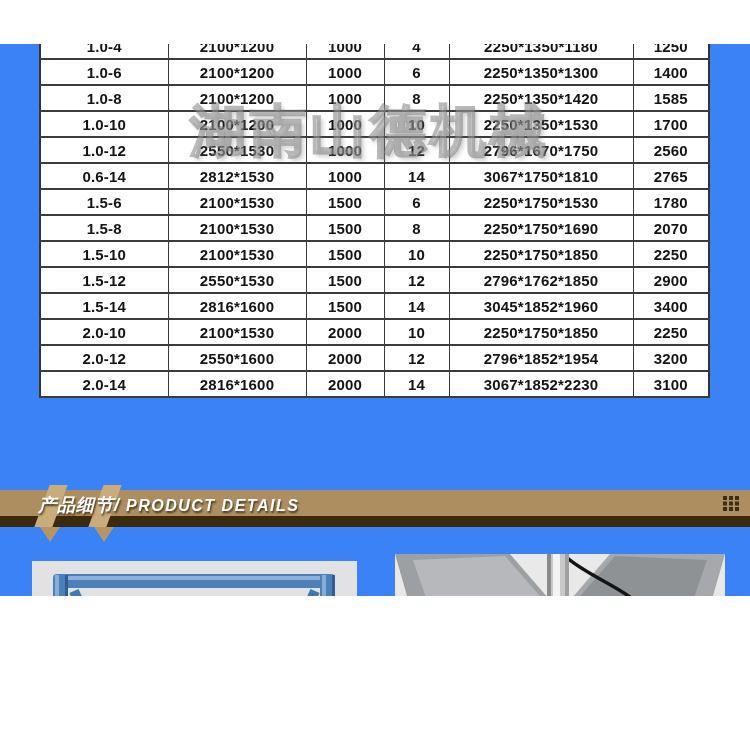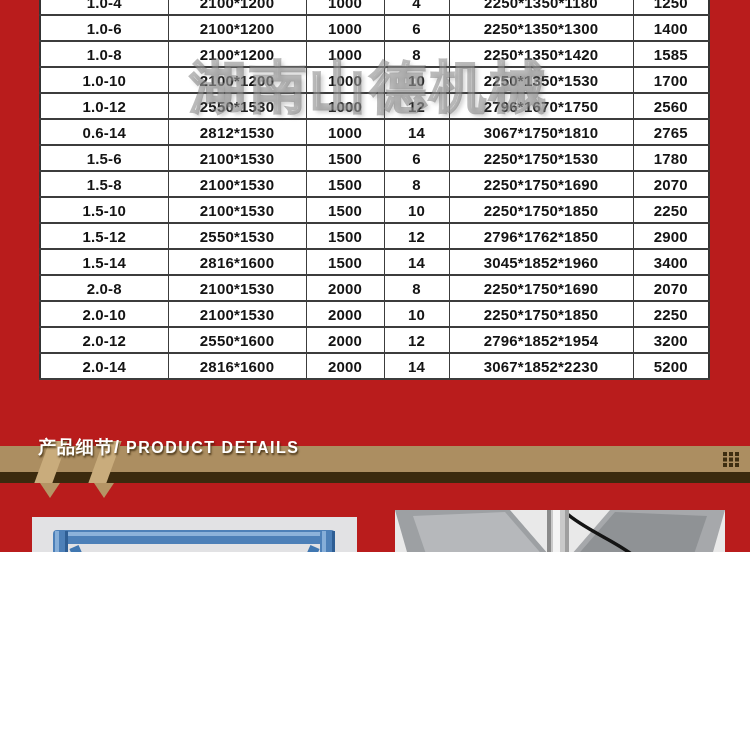--- a/index.html
+++ b/index.html
@@ -1,20 +1,20 @@
 <!DOCTYPE html>
 <html><head>
 <meta charset="utf-8">
 <style>
   html,body{margin:0;padding:0;}
   body{
     width:750px;height:750px;overflow:hidden;background:#ffffff;
     font-family:"Liberation Sans","DejaVu Sans",sans-serif;position:relative;
   }
-  .page{position:relative;width:750px;height:552px;overflow:hidden;background:#b91c1c;}
+  .page{position:relative;width:750px;height:552px;overflow:hidden;background:#3b82f6;margin-top:44px;}
 
   
   .table-wrap{position:absolute;left:39px;top:-12px;z-index:2;}
   table.spec{border-collapse:collapse;table-layout:fixed;width:669px;
     border:2px solid #343434;background:#fff;}
   table.spec td{
     border:1px solid #3c3c3c;border-bottom:2px solid #3c3c3c;
     height:24px;text-align:center;vertical-align:middle;
     font-size:15px;font-weight:bold;color:#141414;letter-spacing:0.2px;
     padding:0;white-space:nowrap;overflow:hidden;
@@ -29,23 +29,23 @@
     color:rgba(255,255,255,0.30);
     -webkit-text-stroke:2px rgba(105,105,105,0.45);
     text-shadow:3px 3px 4px rgba(110,110,110,0.35);
   }
 
   
   .banner-bar{position:absolute;left:0;top:446px;width:750px;height:26px;
     background:#ac8e61;z-index:3;}
   .banner-strip{position:absolute;left:0;top:472px;width:750px;height:11px;
     background:#3b2a0e;z-index:3;}
-  .banner-title{position:absolute;left:38px;top:438px;height:26px;line-height:18px;
+  .banner-title{position:absolute;left:38px;top:448px;height:26px;line-height:26px;
     z-index:6;color:#ffffff;white-space:nowrap;
-    text-shadow:1px 2px 2px rgba(55,38,10,0.85);}
+    text-shadow:1px 2px 2px rgba(55,38,10,0.85);font-style:italic;}
   .banner-title .cn{font-size:18px;font-weight:bold;letter-spacing:1px;}
   .banner-title .en{font-size:16px;font-weight:bold;letter-spacing:1.5px;margin-left:6px;}
   .ribbon{position:absolute;width:18px;height:42px;top:441px;background:#c9ac7c;
     transform:skewX(-20deg);z-index:4;}
   .ribbon.r1{left:42px;}
   .ribbon.r2{left:96px;}
   .ribbon-tail{position:absolute;top:483px;width:0;height:0;z-index:4;
     border-left:10px solid transparent;border-right:10px solid transparent;
     border-top:15px solid #b59565;}
   .ribbon-tail.t1{left:40px;}
@@ -156,28 +156,20 @@
           </tr>
           <tr>
             <td>1.5-14</td>
             <td>2816*1600</td>
             <td>1500</td>
             <td>14</td>
             <td>3045*1852*1960</td>
             <td>3400</td>
           </tr>
           <tr>
-            <td>2.0-8</td>
-            <td>2100*1530</td>
-            <td>2000</td>
-            <td>8</td>
-            <td>2250*1750*1690</td>
-            <td>2070</td>
-          </tr>
-          <tr>
             <td>2.0-10</td>
             <td>2100*1530</td>
             <td>2000</td>
             <td>10</td>
             <td>2250*1750*1850</td>
             <td>2250</td>
           </tr>
           <tr>
             <td>2.0-12</td>
             <td>2550*1600</td>
@@ -185,21 +177,21 @@
             <td>12</td>
             <td>2796*1852*1954</td>
             <td>3200</td>
           </tr>
           <tr>
             <td>2.0-14</td>
             <td>2816*1600</td>
             <td>2000</td>
             <td>14</td>
             <td>3067*1852*2230</td>
-            <td>5200</td>
+            <td>3100</td>
           </tr>
         </tbody>
     </table>
   </div>
 
   <div class="watermark">湖南山德机械</div>
 
   <div class="banner-bar"></div>
   <div class="banner-strip"></div>
   <div class="ribbon r1"></div>

